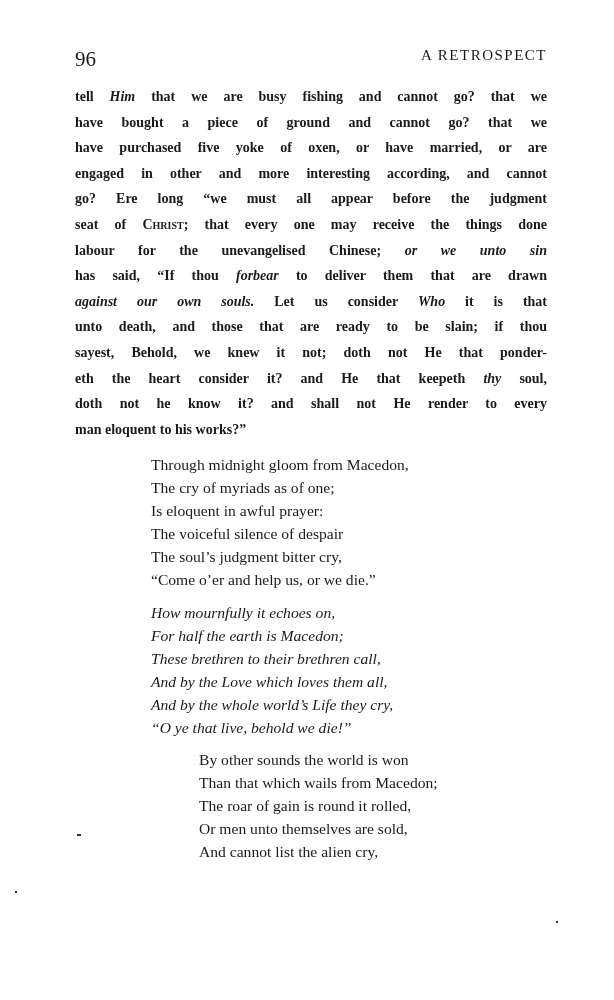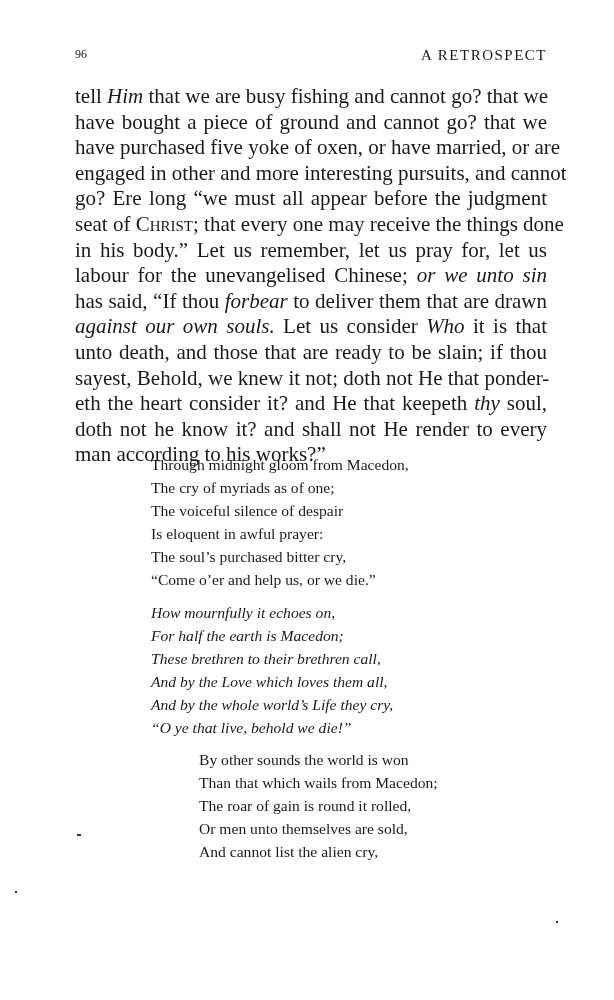--- a/index.html
+++ b/index.html
@@ -1,62 +1,61 @@
 <!DOCTYPE html>
 <html><head>
 <meta charset="utf-8">
 <style>
   html, body { margin: 0; padding: 0; background: #ffffff; }
   body { width: 614px; height: 1000px; position: relative; overflow: hidden;
          font-family: "Liberation Serif", "DejaVu Serif", serif; color: #1a1a1a; }
   .header { position: absolute; top: 47px; left: 75px; width: 472px; height: 24px; }
-  .page-num { position: absolute; left: 0; top: 0; font-size: 12px; }
+  .page-num { position: absolute; left: 0; top: 0; font-size: 21px; }
   .running-head { position: absolute; left: 0; right: 0; top: 0; text-align: right;
                   font-size: 15px; letter-spacing: 1.5px; }
   .prose { position: absolute; top: 84px; left: 75px; width: 472px; }
-  .prose .line { font-size: 21px; height: 25.6px; line-height: 25.6px; white-space: nowrap;
-                 text-align: justify; text-align-last: justify; }
+  .prose .line { font-size: 14px; height: 25.6px; line-height: 25.6px; white-space: nowrap;
+                 text-align: justify; text-align-last: justify; font-weight: bold; }
   .prose .line.last { text-align-last: left; }
   .sc { font-variant: small-caps; }
   .stanza { position: absolute; left: 151px; }
   .stanza .vline { font-size: 15.6px; height: 23px; line-height: 23px; white-space: nowrap; }
   .mark { position: absolute; background: #333; }
 </style>
 </head>
 <body>
 
 <div class="header">
   <span class="page-num">96</span>
   <span class="running-head">A RETROSPECT</span>
 </div>
 
 <div class="prose" id="prose">
     <div class="line"><span>tell </span><em>Him</em><span> that we are busy fishing and cannot go? that we</span></div>
     <div class="line"><span>have bought a piece of ground and cannot go? that we</span></div>
     <div class="line"><span>have purchased five yoke of oxen, or have married, or are</span></div>
-    <div class="line"><span>engaged in other and more interesting pursuits, and cannot</span></div>
+    <div class="line"><span>engaged in other and more interesting according, and cannot</span></div>
     <div class="line"><span>go?  Ere long “we must all appear before the judgment</span></div>
     <div class="line"><span>seat of </span><span class="sc">Christ</span><span>; that every one may receive the things done</span></div>
-    <div class="line"><span>in his body.”  Let us remember, let us pray for, let us</span></div>
     <div class="line"><span>labour for the unevangelised Chinese; </span><em>or we unto sin</em></div>
     <div class="line"><span>has said, “If thou </span><em>forbear</em><span> to deliver them that are drawn</span></div>
     <div class="line"><em>against our own souls.</em><span>  Let us consider </span><em>Who</em><span> it is that</span></div>
     <div class="line"><span>unto death, and those that are ready to be slain; if thou</span></div>
     <div class="line"><span>sayest, Behold, we knew it not; doth not He that ponder-</span></div>
     <div class="line"><span>eth the heart consider it? and He that keepeth </span><em>thy</em><span> soul,</span></div>
     <div class="line"><span>doth not he know it? and shall not He render to every</span></div>
-    <div class="line last"><span>man according to his works?”</span></div>
+    <div class="line last"><span>man eloquent to his works?”</span></div>
   </div>
 
 <div class="stanza" id="stanza-0" style="top:453px;">
     <div class="vline">Through midnight gloom from Macedon,</div>
     <div class="vline">The cry of myriads as of one;</div>
+    <div class="vline">Is eloquent in awful prayer:</div>
     <div class="vline">The voiceful silence of despair</div>
-    <div class="vline">Is eloquent in awful prayer:</div>
-    <div class="vline">The soul’s purchased bitter cry,</div>
+    <div class="vline">The soul’s judgment bitter cry,</div>
     <div class="vline">“Come o’er and help us, or we die.”</div>
   </div>
 <div class="stanza" id="stanza-1" style="top:601px;font-style:italic;">
     <div class="vline">How mournfully it echoes on,</div>
     <div class="vline">For half the earth is Macedon;</div>
     <div class="vline">These brethren to their brethren call,</div>
     <div class="vline">And by the Love which loves them all,</div>
     <div class="vline">And by the whole world’s Life they cry,</div>
     <div class="vline">“O ye that live, behold we die!”</div>
   </div>

